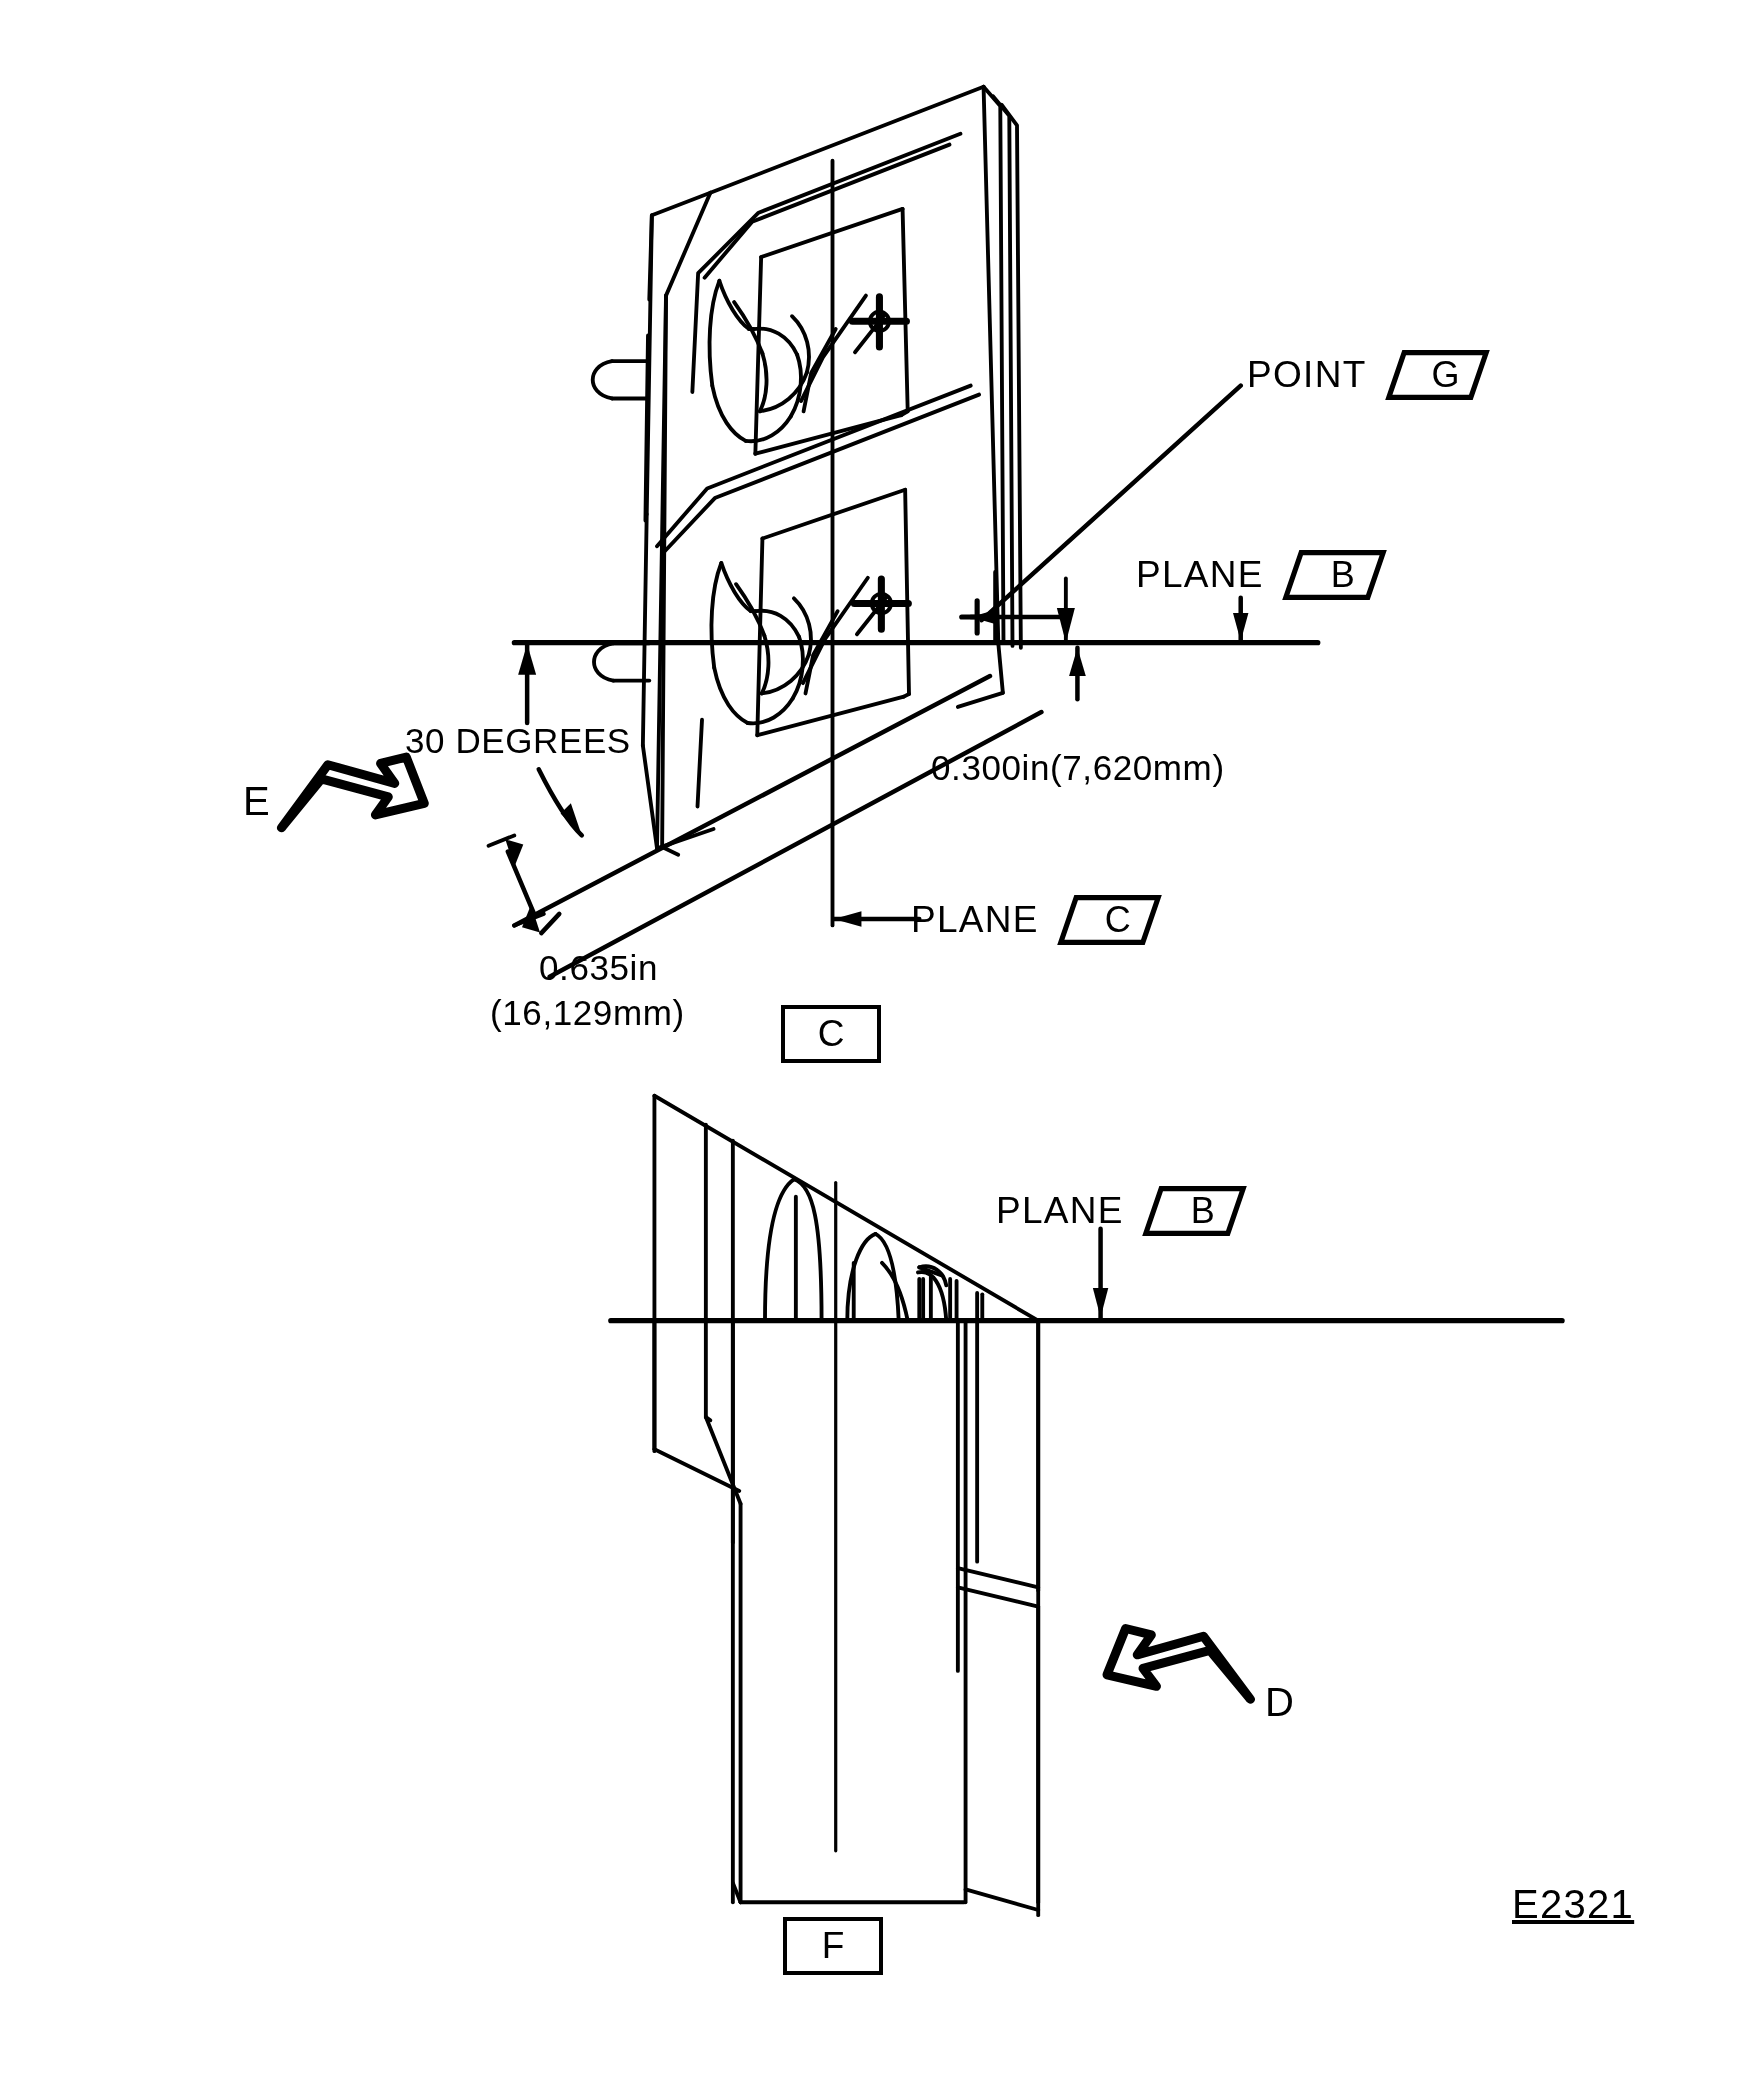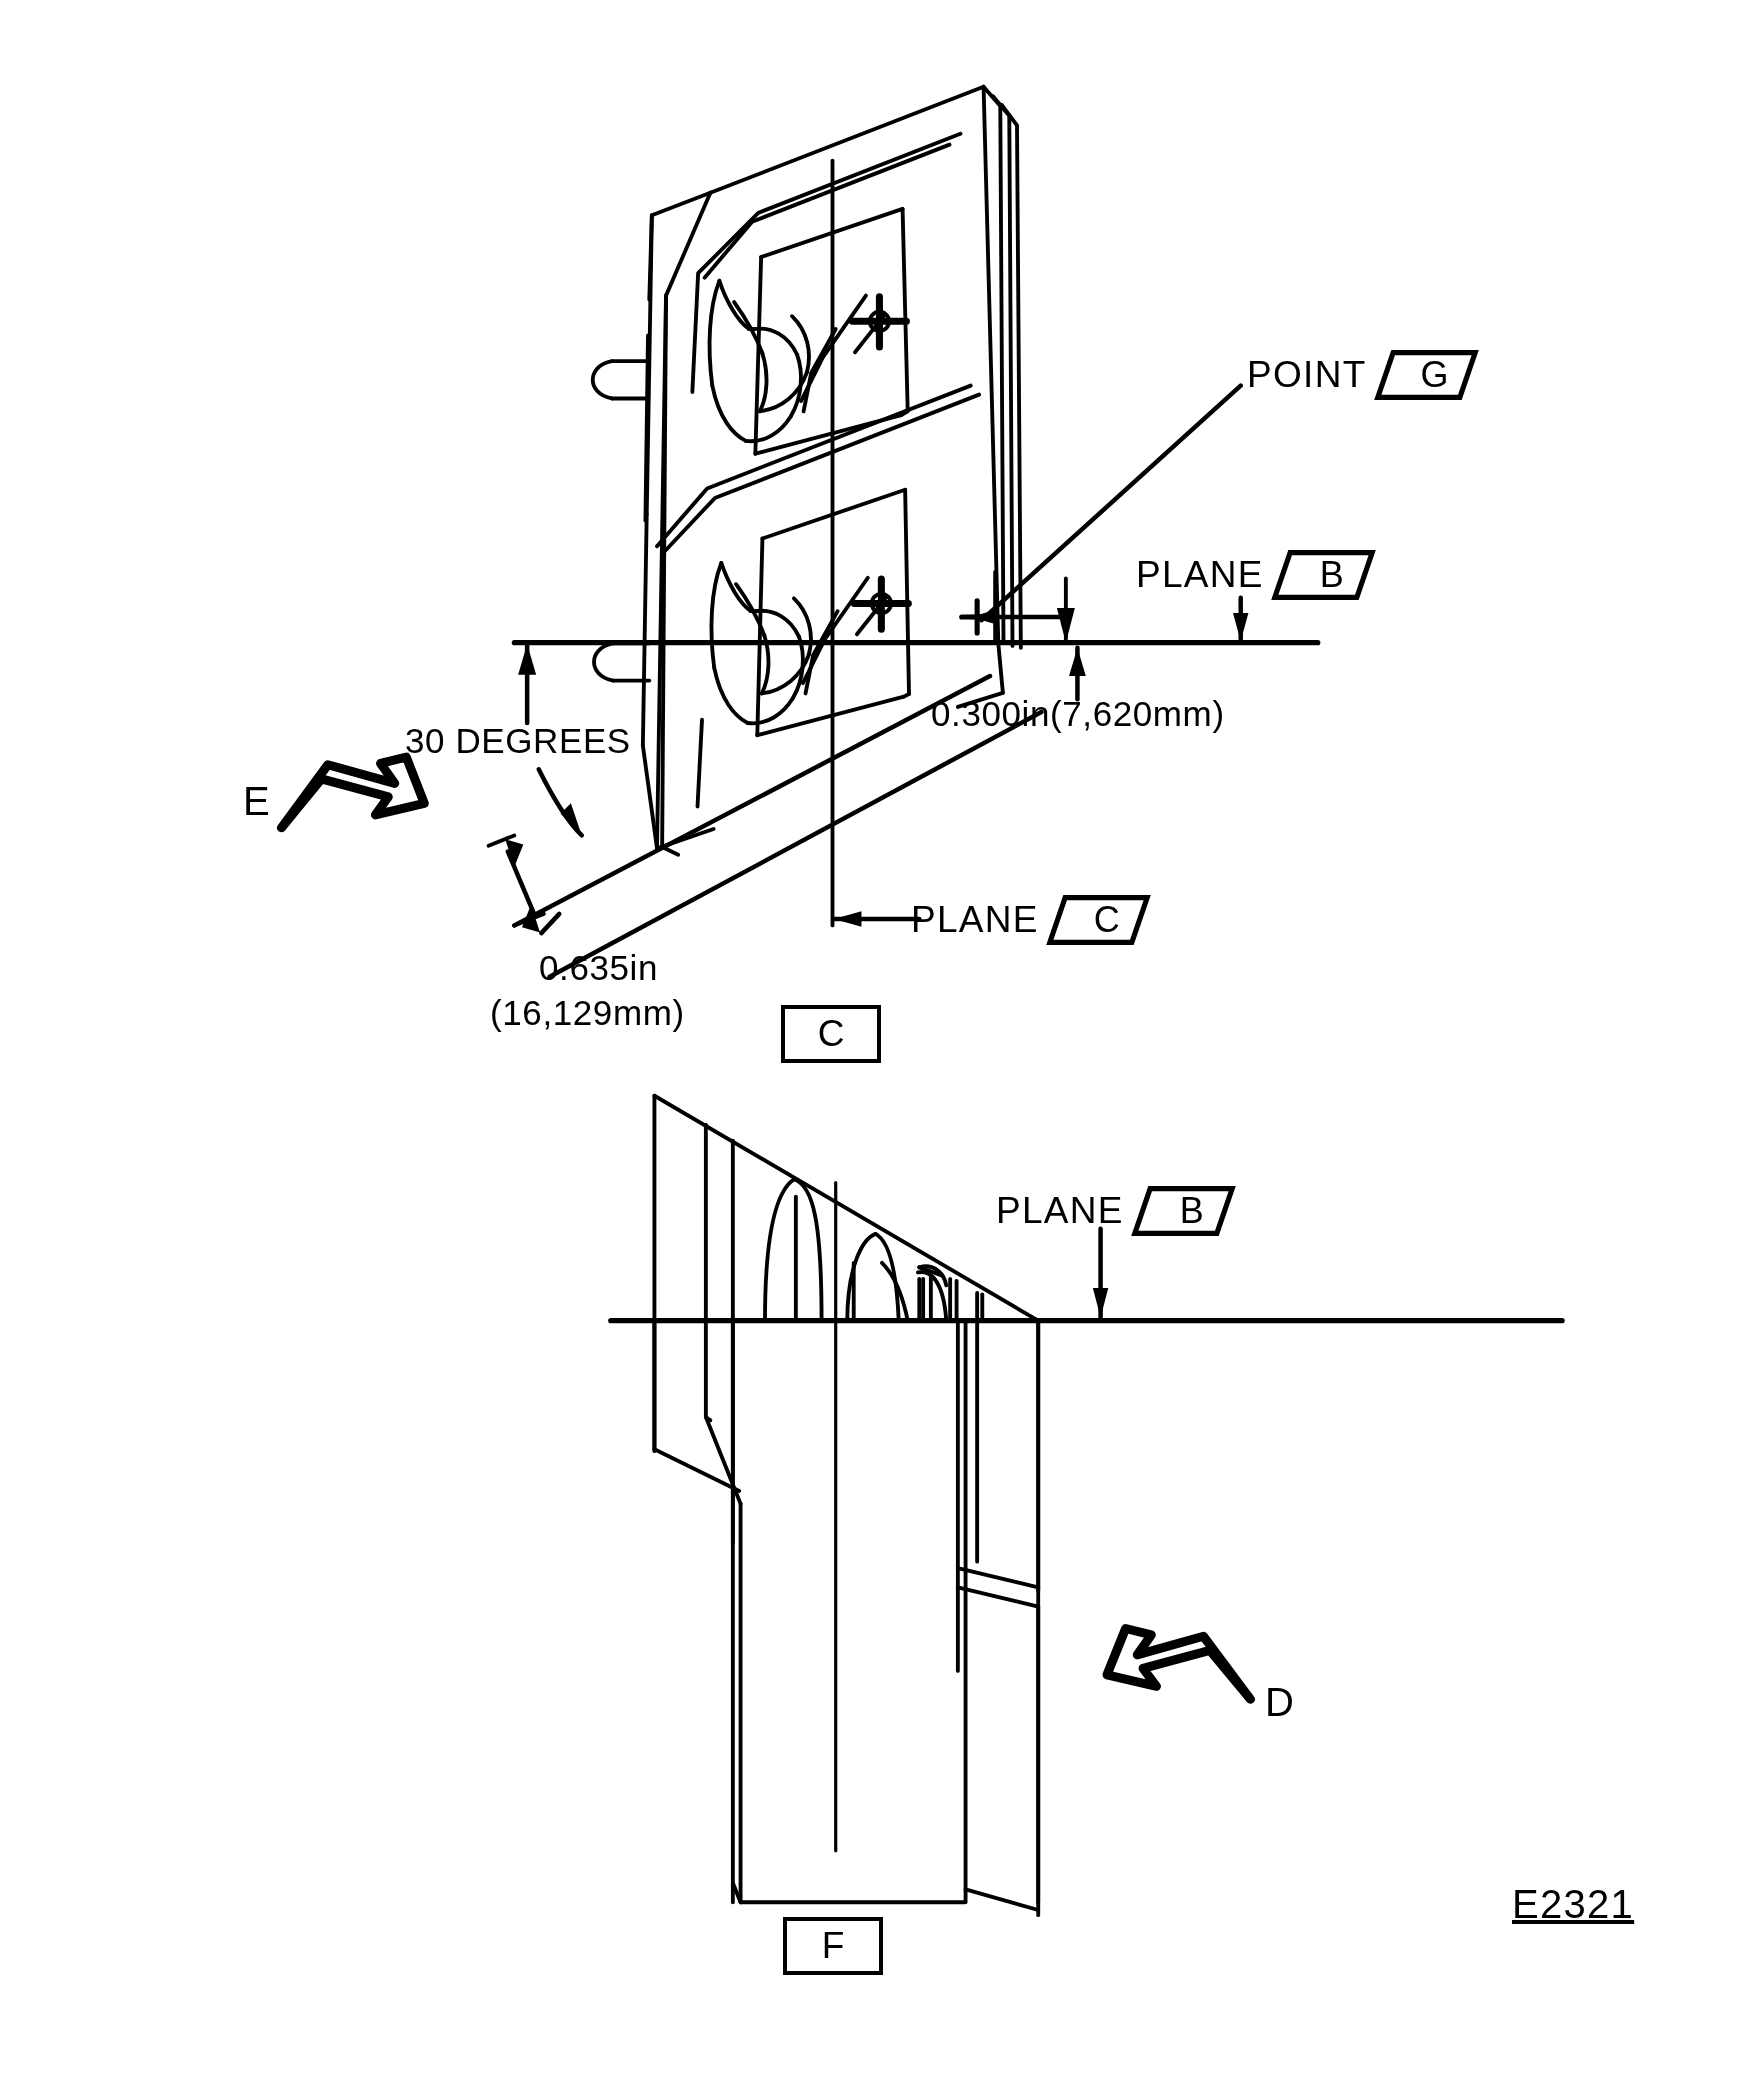--- a/index.html
+++ b/index.html
@@ -9,21 +9,21 @@
     font-family:"Liberation Sans","DejaVu Sans",sans-serif;
     color:#000;
   }
   #sheet{position:absolute;left:0;top:0;width:1755px;height:2097px;}
   svg.layer{position:absolute;left:0;top:0;width:1755px;height:2097px;overflow:visible;}
   .lbl{position:absolute;white-space:nowrap;color:#000;letter-spacing:0.6px;text-align:center;}
   .t-dim{font-size:35px;}
   .t-arrow{font-size:40px;font-weight:500;}
   .t-code{font-size:40px;letter-spacing:1.3px;text-decoration:underline;}
   .datum-wrap{position:absolute;display:flex;align-items:center;}
-  .datum-txt{font-size:37px;letter-spacing:1.3px;margin-right:8px;}
+  .datum-txt{font-size:37px;letter-spacing:1.3px;margin-right:19px;}
   .para{position:relative;width:103px;height:50px;}
   .para svg{position:absolute;left:0;top:0;overflow:visible;}
   .para span{
     position:absolute;left:0;top:0;width:103px;height:50px;
     display:flex;align-items:center;justify-content:center;
     font-size:36px;padding-left:16.7px;box-sizing:border-box;
   }
   .viewbox{
     position:absolute;border:4.5px solid #000;
     display:flex;align-items:center;justify-content:center;
@@ -285,21 +285,21 @@
     <span class="para">
       <svg width="103" height="50" viewBox="0 0 160 78">
         <path d="M28,4 L156,4 L132,74 L4,74 Z" fill="none" stroke="#000" stroke-width="8"></path>
       </svg>
       <span>B</span>
     </span>
   </div>
 
   <div class="lbl t-dim" style="left:405px;top:721px;">30 DEGREES</div>
 
-  <div class="lbl t-dim" style="left:931px;top:694px;">0.300in(7,620mm)</div>
+  <div class="lbl t-dim" style="left:931px;top:748px;">0.300in(7,620mm)</div>
 
   <div class="lbl t-dim" style="left:539px;top:948px;">0.635in</div>
   <div class="lbl t-dim" style="left:490px;top:993px;">(16,129mm)</div>
 
   <div class="lbl t-arrow" style="left:243px;top:779px;">E</div>
   <div class="lbl t-arrow" style="left:1265px;top:1680px;">D</div>
 
   <div class="viewbox" style="left:781px;top:1005px;width:100px;height:58px;">C</div>
   <div class="viewbox" style="left:783px;top:1917px;width:100px;height:58px;">F</div>
 

